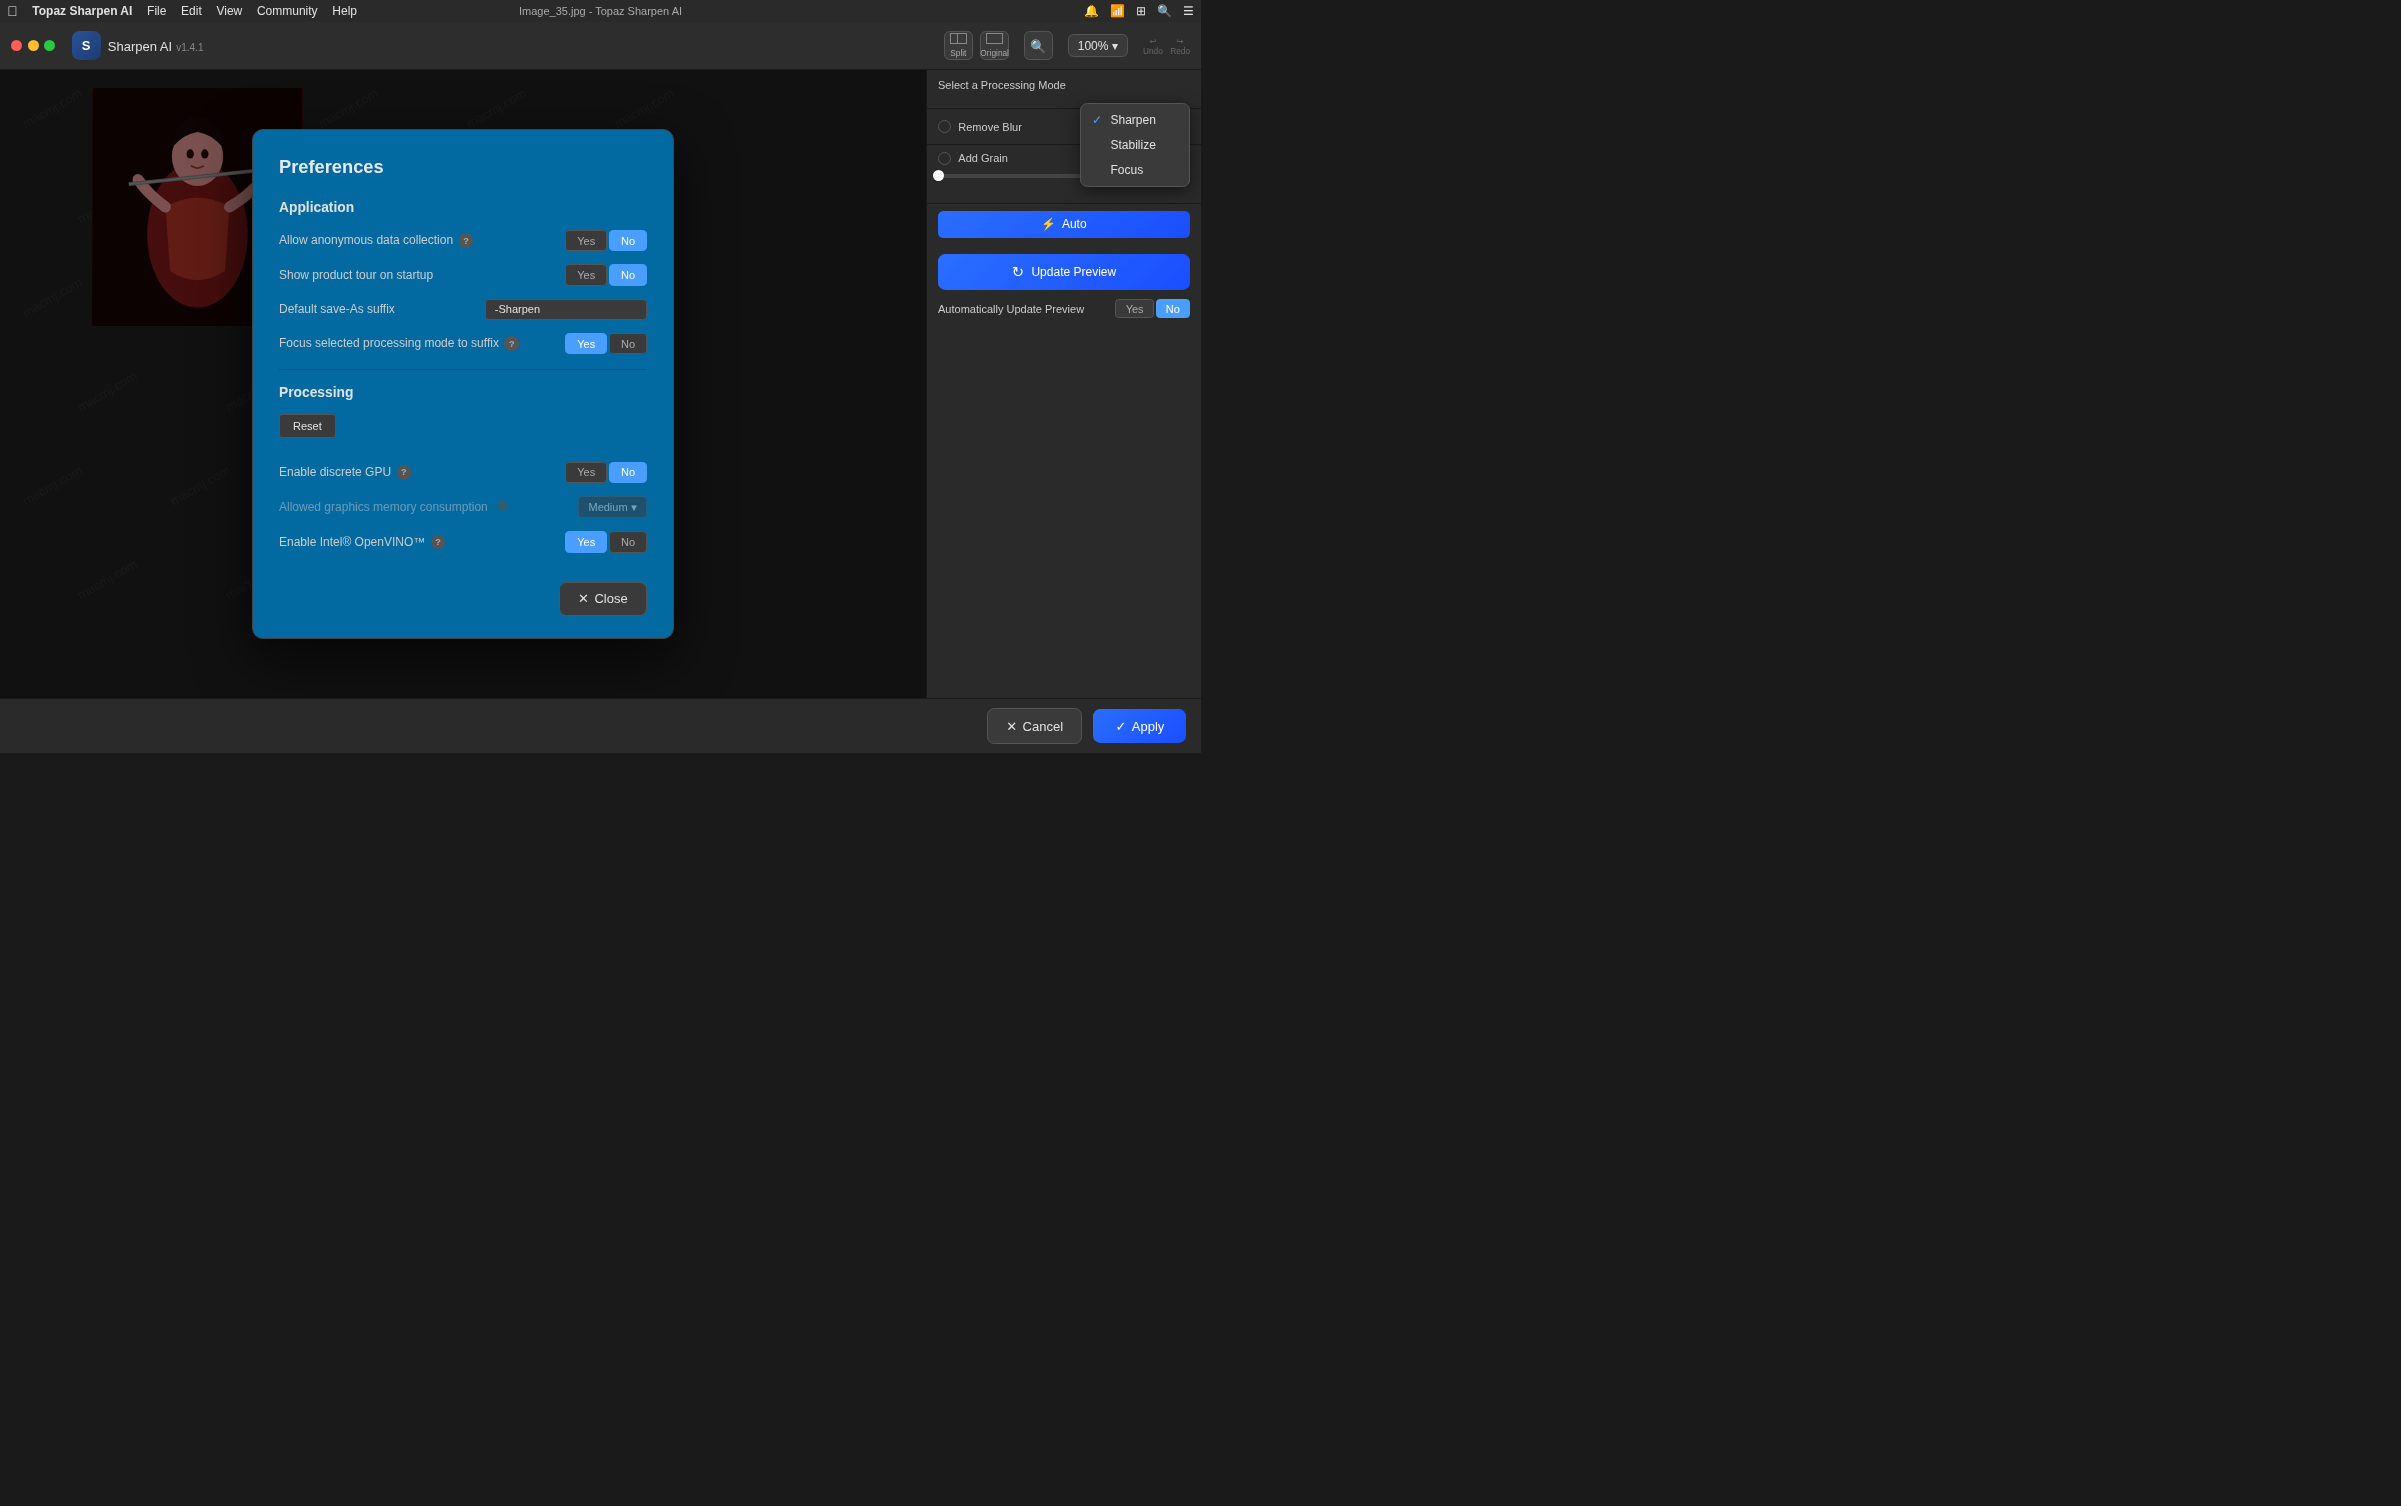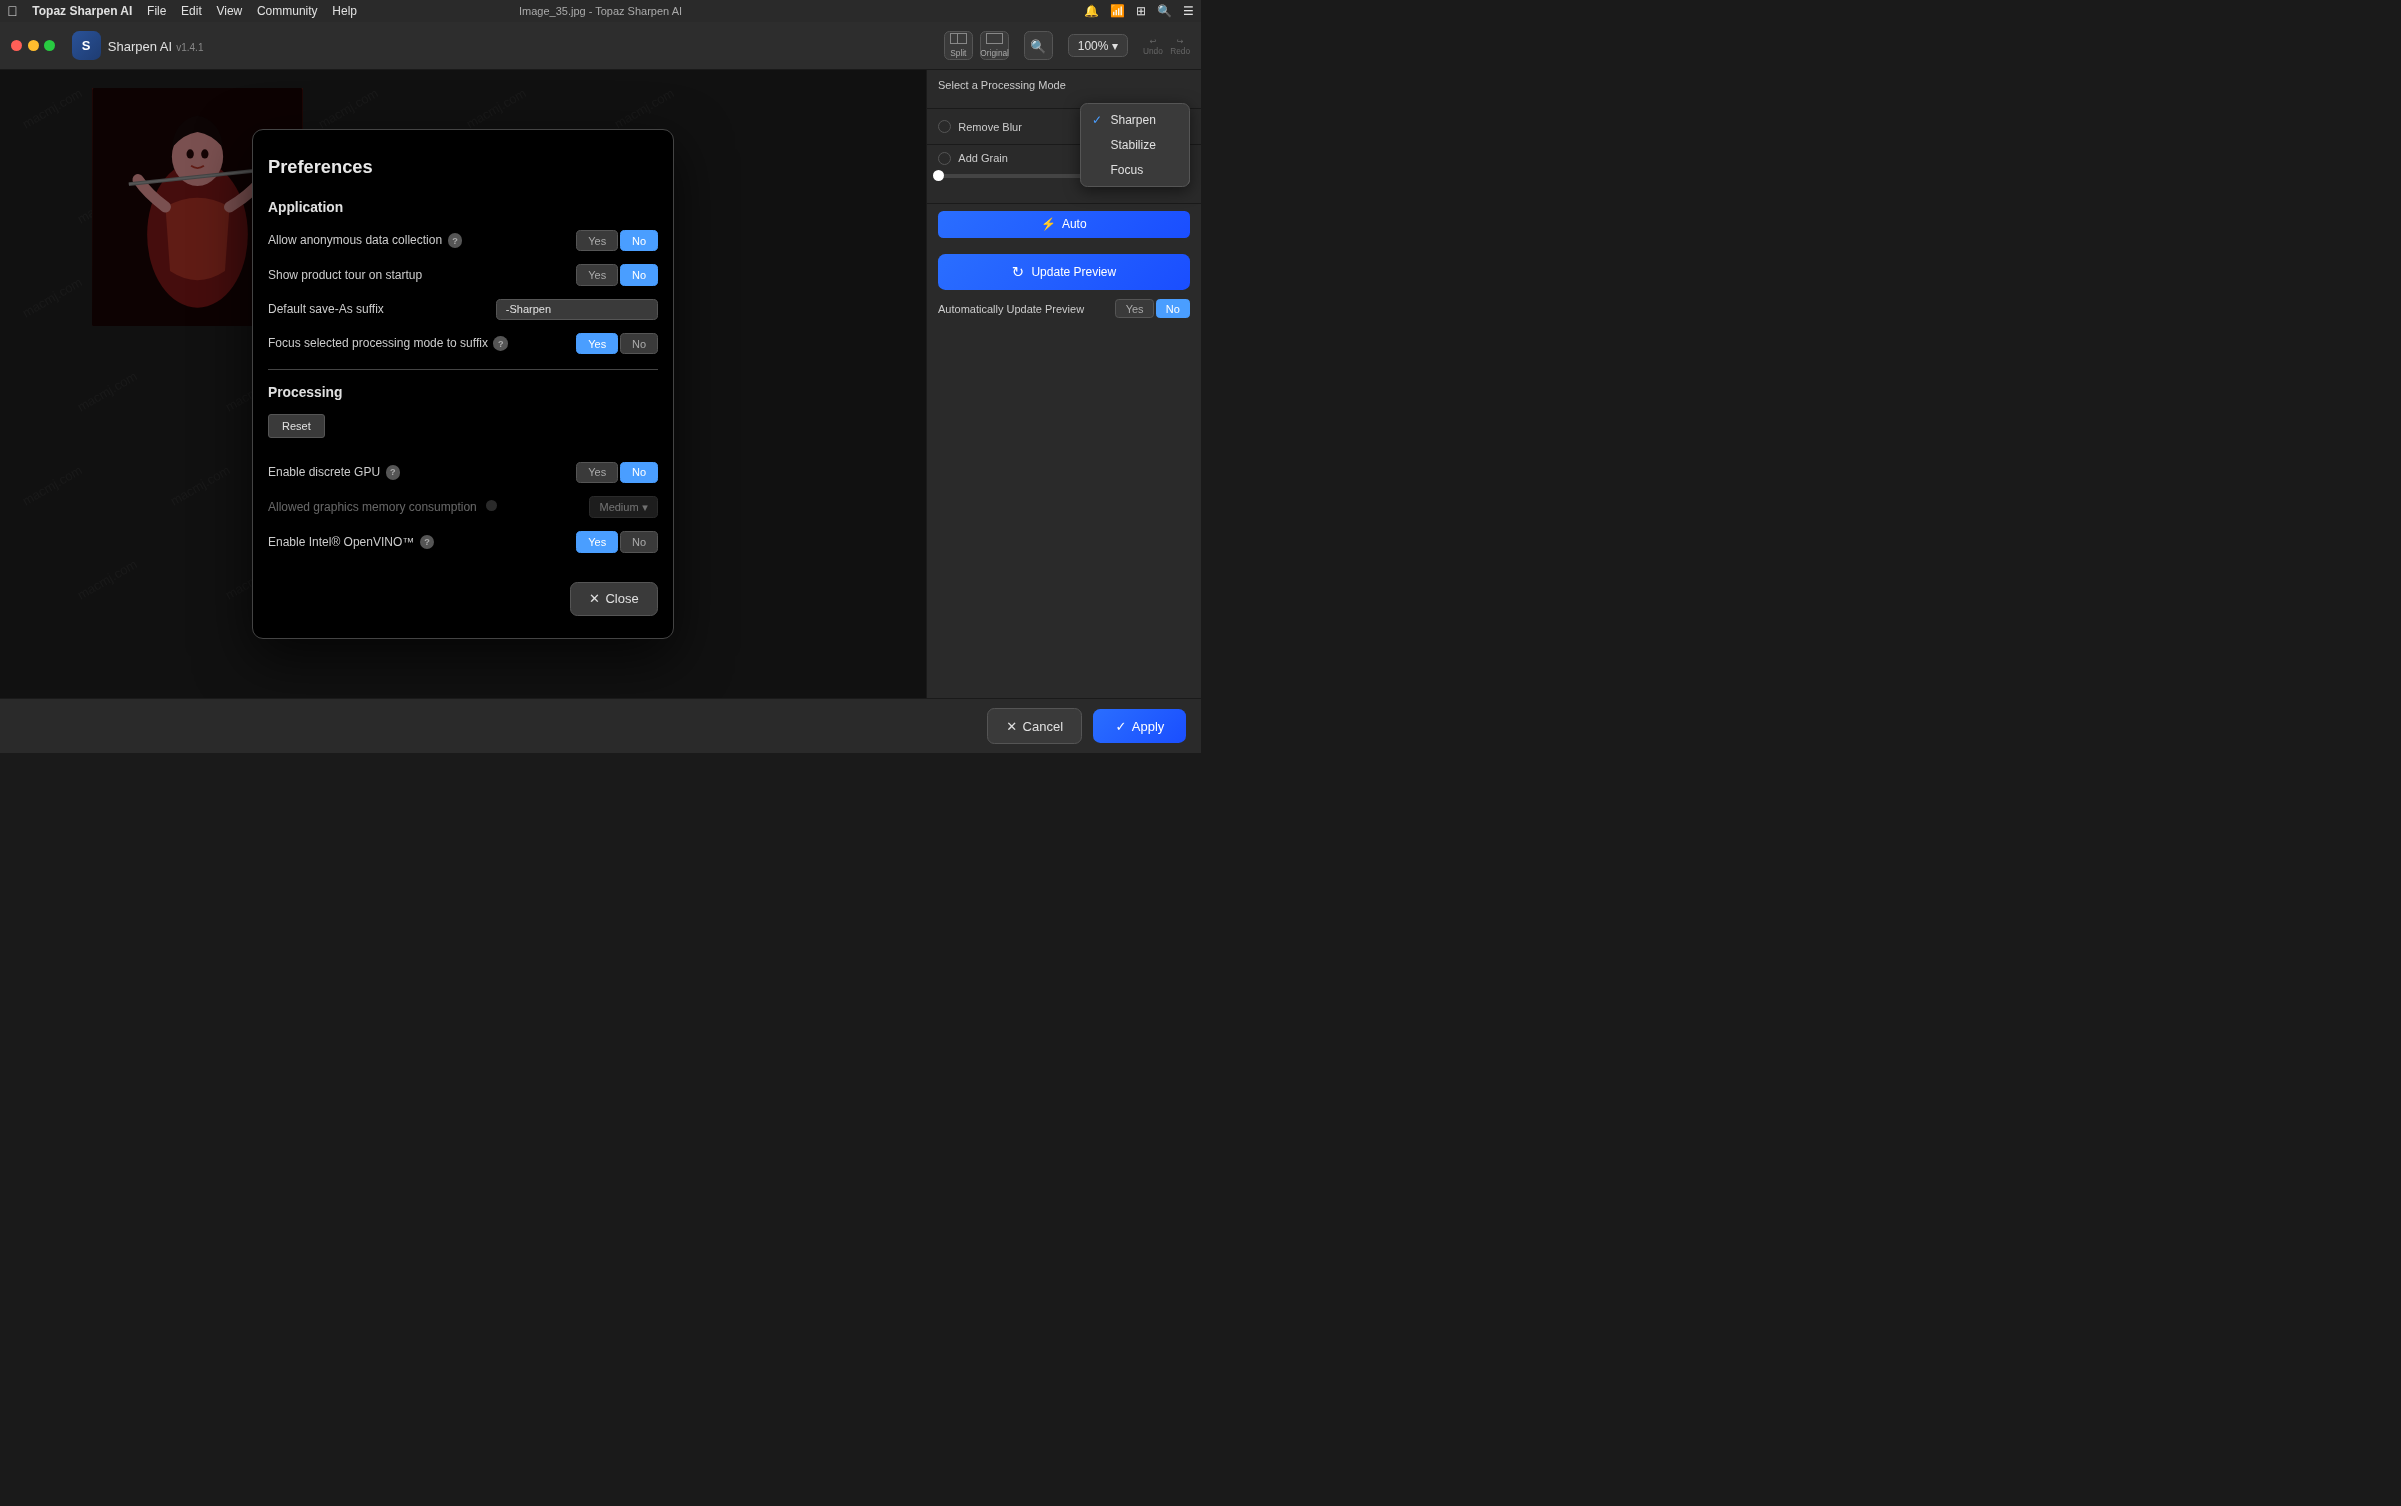--- a/index.html
+++ b/index.html
@@ -393,24 +393,24 @@
     .dialog-overlay {
       position: absolute;
       inset: 0;
       background: rgba(0,0,0,0.5);
       display: flex;
       align-items: center;
       justify-content: center;
       z-index: 500;
     }
     .dialog {
-      background: #000000;
+      background: #0369a1;
       border-radius: 11px;
       width: 422px;
-      padding: 26px 15px 22px;
+      padding: 26px 26px 22px;
       box-shadow: 0 18.3px 55px rgba(0,0,0,0.7);
       border: 0.9px solid #444;
     }
     .dialog-title {
       color: #e8e8e8;
       font-size: 18.3px;
       font-weight: 600;
       margin-bottom: 22px;
     }
     .section-header {

